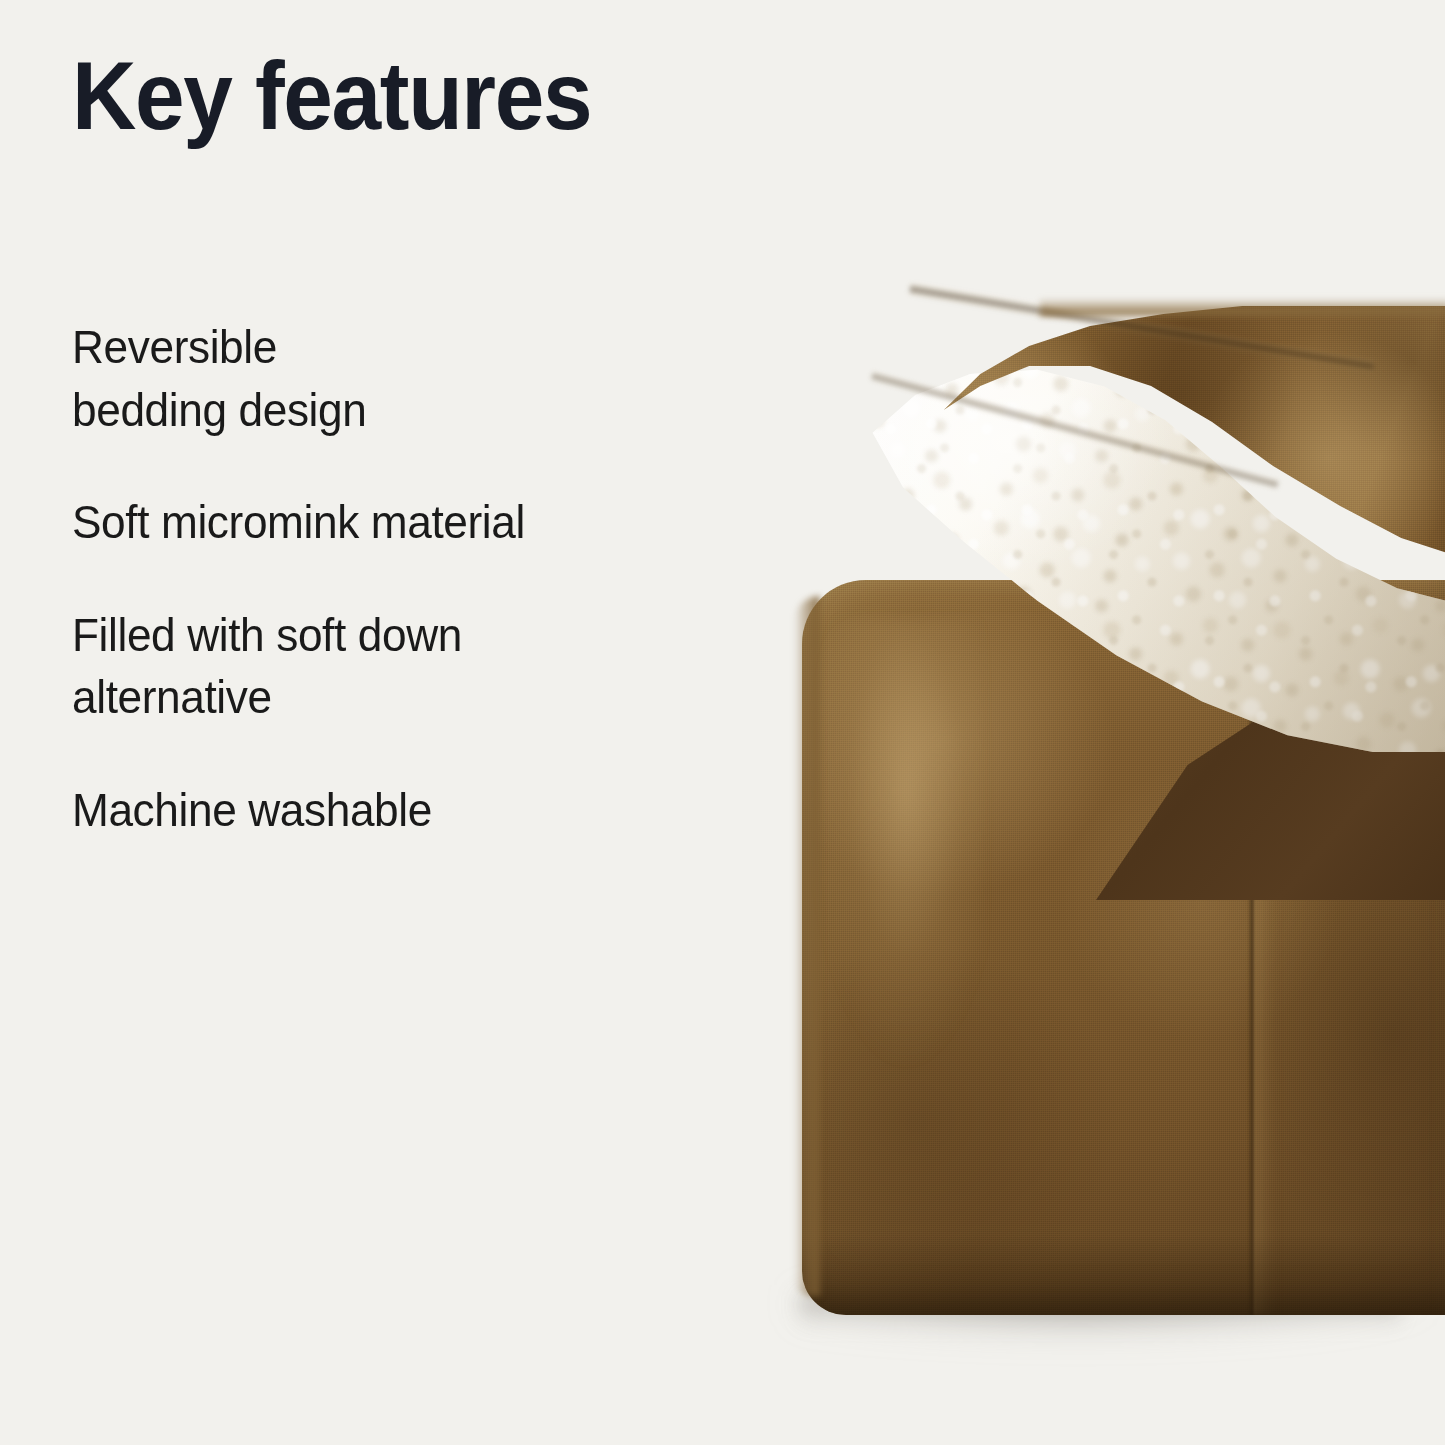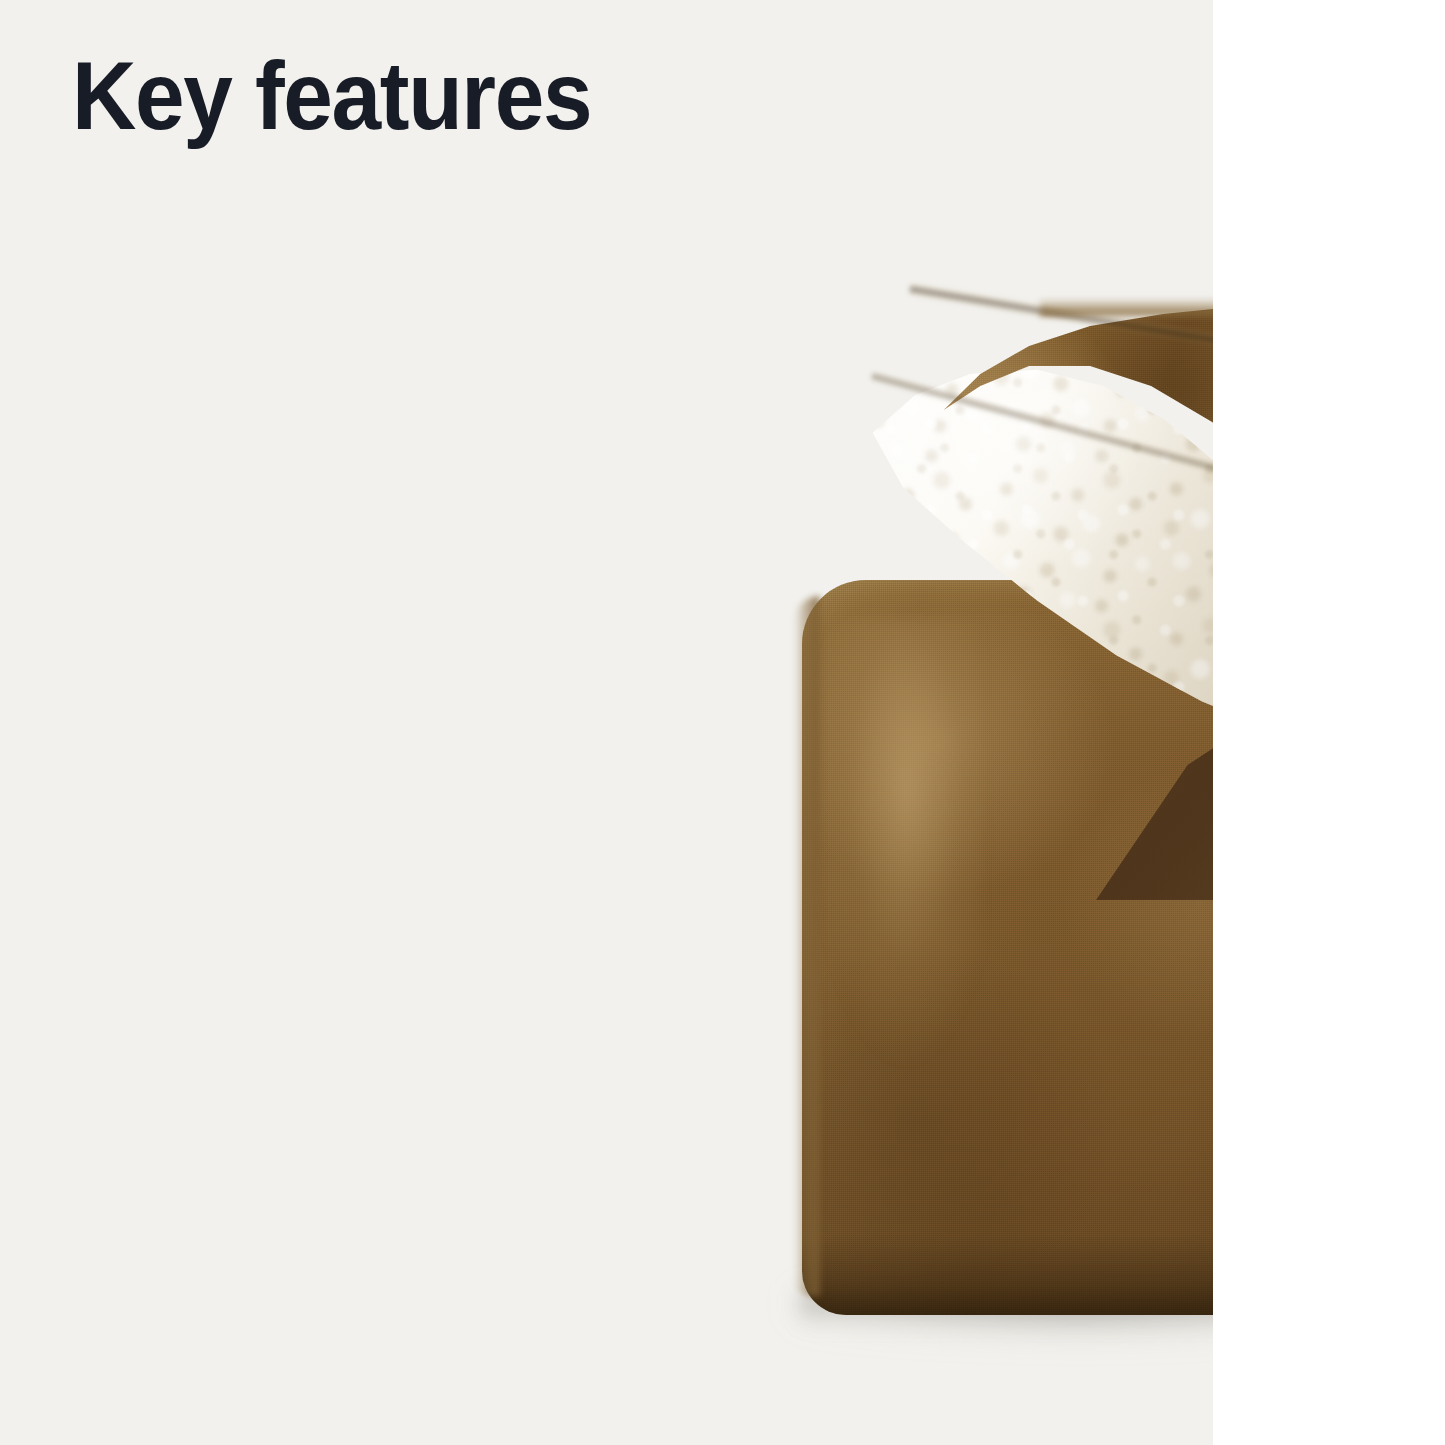--- a/index.html
+++ b/index.html
@@ -8,21 +8,21 @@
   }
   body {
     width: 1445px;
     height: 1445px;
     overflow: hidden;
     font-family: "Liberation Sans", sans-serif;
   }
 
   #canvas {
     position: relative;
-    width: 1213px;
+    width: 1445px;
     height: 1445px;
     background: #f2f1ed;
     overflow: hidden;
   }
 
   
   .text-col {
     position: absolute;
     left: 72px;
     top: 0;
@@ -403,20 +403,28 @@
 </style>
 </head>
 <body>
 
 <div id="canvas">
 
   <div class="text-col">
 
     <h1 class="page-title">Key features</h1>
 
+    <ul class="feature-list">
+      <li class="feature-item">Reversible
+bedding design</li>
+      <li class="feature-item">Soft micromink material</li>
+      <li class="feature-item">Filled with soft down
+alternative</li>
+      <li class="feature-item">Machine washable</li>
+    </ul>
   </div>
 
   <div class="product-stage">
 
     <div class="floor-shadow"></div>
     <div class="floor-shadow-2"></div>
 
     <div class="blanket">
 
       <div class="body-stack">

